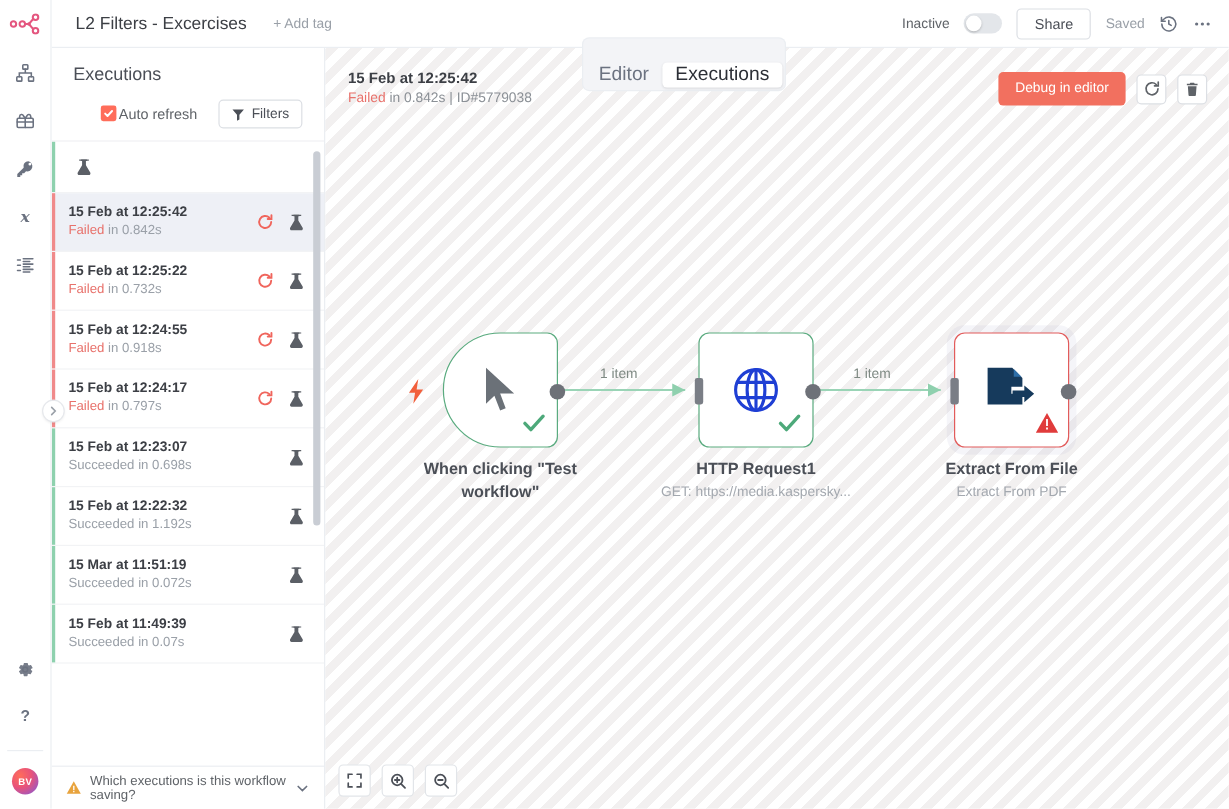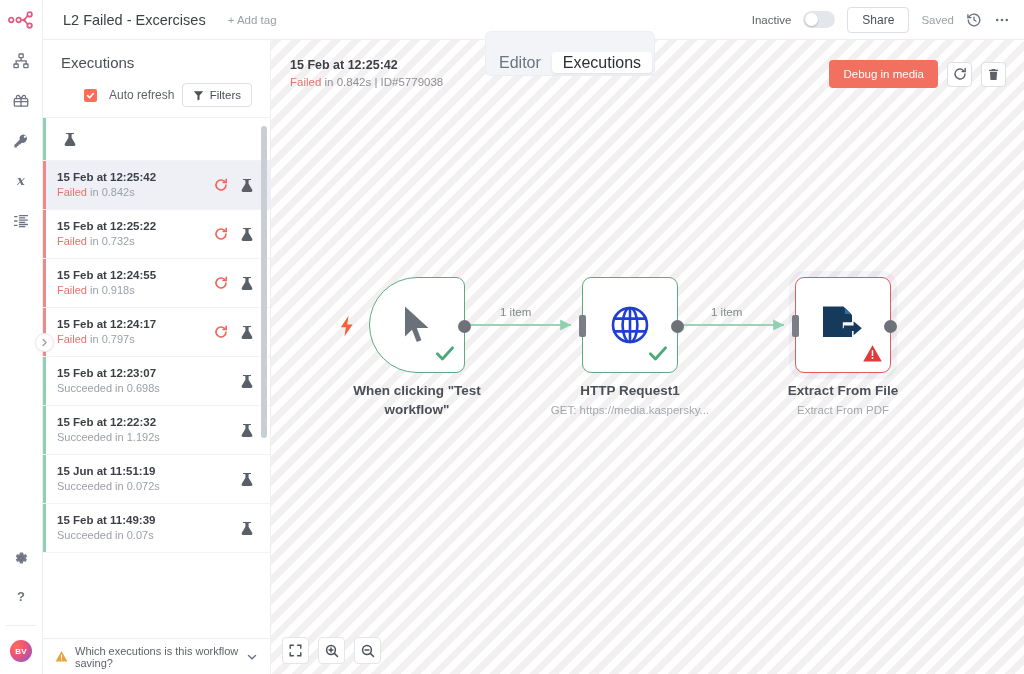--- a/index.html
+++ b/index.html
@@ -81,21 +81,21 @@
     position: absolute; left: 43px; top: 40px; width: 228px; height: 634px;
     background: #fff; border-right: 1px solid #ebeef2;
     display: flex; flex-direction: column; z-index: 20;
   }
   .exec-head { padding: 14px 18px 0 18px; }
   .exec-title { font-size: 15px; color: #4b4f57; font-weight: 400; }
   .exec-controls {
     display: flex; align-items: center; justify-content: space-between;
     padding: 12px 18px 10px 18px;
   }
-  .refresh-wrap { display: flex; align-items: flex-end; gap: 12px; cursor: pointer; padding-left: 23px; }
+  .refresh-wrap { display: flex; align-items: flex-start; gap: 2px; cursor: pointer; padding-left: 23px; }
   .checkbox {
     width: 13px; height: 13px; border-radius: 2px; background: #ff6d5a;
     display: flex; align-items: center; justify-content: center;
   }
   .refresh-lbl { font-size: 12px; color: #5f6368; }
   .filters-btn {
     display: flex; align-items: center; gap: 6px;
     border: 1px solid #dcdfe4; border-radius: 4px; background: #fff;
     padding: 5px 10px; font-size: 11.5px; color: #4b4f57; cursor: pointer;
   }
@@ -292,21 +292,21 @@
         <svg width="16" height="16" viewBox="0 0 16 16">
           <text x="8" y="12.6" text-anchor="middle" font-family="Liberation Sans, sans-serif" font-size="13" font-weight="700" fill="currentColor">?</text>
         </svg>
       </div>
       <div class="rail-divider"></div>
       <div class="avatar">BV</div>
     </div>
   </div>
 
   <div class="header">
-    <span class="wf-title">L2 Failed - Excercises</span>
+    <span class="wf-title">L2 Filters - Excercises</span>
     <span class="add-tag">+ Add tag</span>
 
     <div class="hdr-right">
       <span class="inactive-lbl">Inactive</span>
       <div class="toggle"></div>
       <button class="share-btn">Share</button>
       <span class="saved-lbl">Saved</span>
       <span class="hdr-icon">
         <svg width="16" height="16" viewBox="0 0 16 16" fill="none" stroke="currentColor" stroke-width="1.3" stroke-linecap="round">
           <path d="M2.2 8a5.8 5.8 0 1 0 1.8-4.2L2 5.6"></path>
@@ -466,21 +466,21 @@
               <span class="ic-flask">
                 <svg width="14" height="15" viewBox="0 0 14 15" fill="currentColor">
                   <path d="M4.6 1h4.8v1.2H8.6v3.5l3.6 6.1a1.4 1.4 0 0 1-1.2 2.1H3a1.4 1.4 0 0 1-1.2-2.1l3.6-6.1V2.2H4.6z"></path>
                   <path d="M3 1h8v1H3z"></path>
                 </svg>
               </span>
             </div>
           </div>
           <div class="exec-item ok">
             <div class="exec-txt">
-              <div class="exec-time">15 Jun at 11:51:19</div>
+              <div class="exec-time">15 Mar at 11:51:19</div>
               <div class="exec-status"><span class="s-ok">Succeeded</span> <span>in 0.072s</span></div>
             </div>
             <div class="exec-icons">
               <span class="ic-flask">
                 <svg width="14" height="15" viewBox="0 0 14 15" fill="currentColor">
                   <path d="M4.6 1h4.8v1.2H8.6v3.5l3.6 6.1a1.4 1.4 0 0 1-1.2 2.1H3a1.4 1.4 0 0 1-1.2-2.1l3.6-6.1V2.2H4.6z"></path>
                   <path d="M3 1h8v1H3z"></path>
                 </svg>
               </span>
             </div>
@@ -526,21 +526,21 @@
   <div class="canvas">
 
     <div class="canvas-head">
       <div class="ch-time">15 Feb at 12:25:42</div>
       <div class="ch-sub">
         <span class="s-fail">Failed</span><span> in 0.842s | ID#5779038</span>
       </div>
     </div>
 
     <div class="canvas-actions">
-      <button class="debug-btn">Debug in media</button>
+      <button class="debug-btn">Debug in editor</button>
       <div class="sq-btn">
         <svg width="14" height="14" viewBox="0 0 14 14" fill="none" stroke="currentColor" stroke-width="1.4" stroke-linecap="round">
           <path d="M12 7a5 5 0 1 1-1.5-3.6"></path>
           <path d="M12.2 1.4v3.1H9.1"></path>
         </svg>
       </div>
       <div class="sq-btn">
         <svg width="13" height="13" viewBox="0 0 14 14" fill="currentColor">
           <path d="M5.3 1h3.4l.5.9h2.6v1.3H2.2V1.9h2.6z"></path>
           <path d="M3.1 4.1h7.8l-.6 8.2a.8.8 0 0 1-.8.7H4.5a.8.8 0 0 1-.8-.7z"></path>

